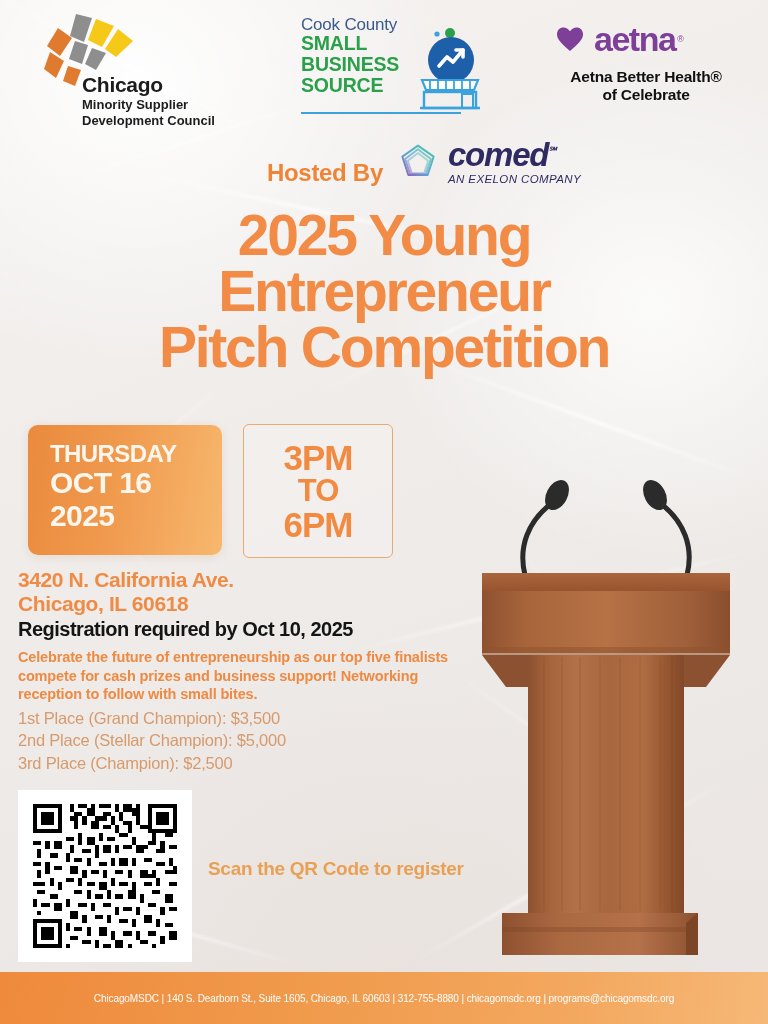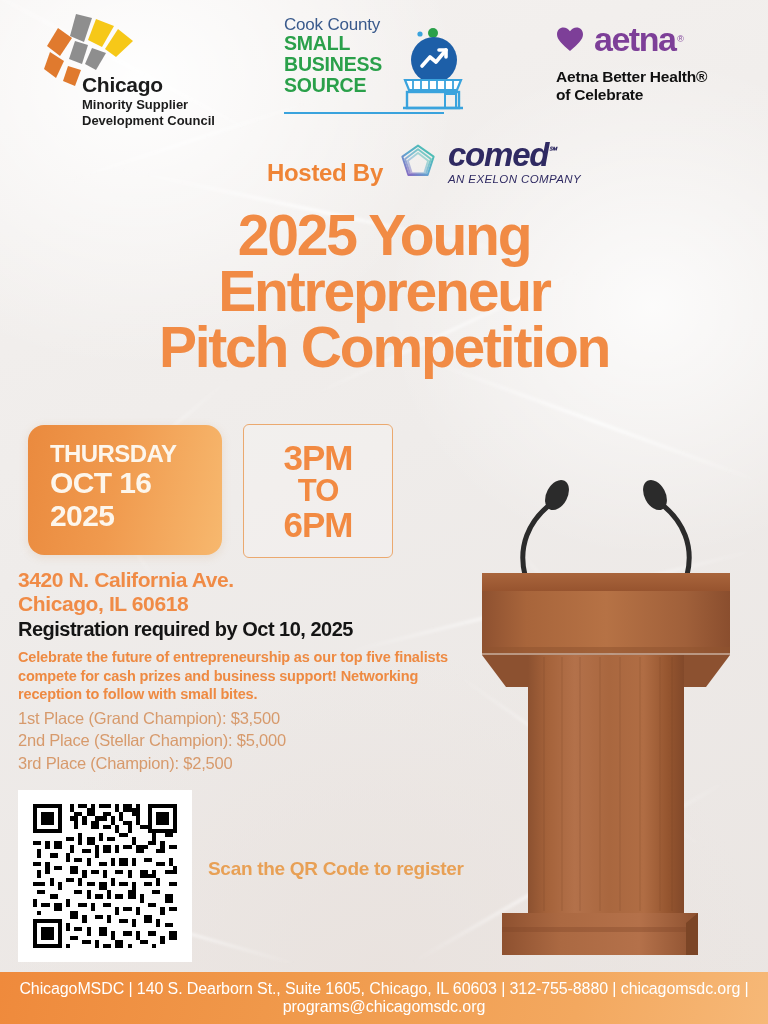--- a/index.html
+++ b/index.html
@@ -33,31 +33,31 @@
   .t12{width:260px;height:2px;top:640px;left:470px;transform:rotate(48deg);}
 
   
   .logos{position:absolute;top:0;left:0;width:768px;height:130px;}
   .logo-msdc{position:absolute;left:34px;top:12px;width:180px;height:112px;}
   .msdc-fan{position:absolute;left:0;top:0;width:112px;height:78px;}
   .msdc-text{position:absolute;left:48px;top:62px;width:140px;}
   .msdc-city{font-size:21px;font-weight:bold;color:#1c1c1c;line-height:1;letter-spacing:-.3px;}
   .msdc-sub{font-size:13px;font-weight:bold;color:#1c1c1c;line-height:1.25;margin-top:2px;}
 
-  .logo-ccsbs{position:absolute;left:284px;top:16px;width:175px;height:100px;}
+  .logo-ccsbs{position:absolute;left:301px;top:16px;width:175px;height:100px;}
   .cc-top{font-size:17px;color:#3a5a8c;font-weight:normal;letter-spacing:-.2px;line-height:1;}
   .cc-big{font-size:19.5px;font-weight:bold;color:#2aa04a;line-height:1.08;letter-spacing:-.2px;}
   .cc-rule{position:absolute;left:0;bottom:2px;width:160px;height:2.5px;background:#3aa3dd;}
   .cc-art{position:absolute;right:-6px;top:8px;width:78px;height:86px;}
 
   .logo-aetna{position:absolute;left:556px;top:22px;width:180px;height:100px;}
   .aetna-word{display:flex;align-items:center;gap:2px;}
   .aetna-name{font-size:34px;font-weight:bold;color:#7d3f98;letter-spacing:-1.5px;line-height:1;margin-left:8px;}
   .aetna-reg{font-size:9px;color:#7d3f98;vertical-align:super;}
-  .aetna-sub{margin-top:12px;font-size:15.5px;font-weight:bold;color:#101010;line-height:1.18;letter-spacing:-.2px;}
+  .aetna-sub{margin-top:12px;font-size:15.5px;font-weight:bold;color:#101010;line-height:1.18;letter-spacing:-.2px;text-align:center;}
 
   
   .hosted{position:absolute;top:140px;left:0;width:768px;display:flex;align-items:flex-end;justify-content:center;gap:12px;margin-left:40px;}
   .hosted-label{font-size:24px;font-weight:bold;color:#ef8436;letter-spacing:-.3px;}
   .comed-block{display:flex;align-items:flex-start;gap:7px;font-style:italic;}
   .comed-mark{width:46px;height:46px;margin-top:1px;}
   .comed-right{display:flex;flex-direction:column;}
   .comed-word{font-size:33px;font-weight:bold;color:#2f2a62;letter-spacing:-1.2px;line-height:.92;}
   .comed-word .sm{font-size:10px;vertical-align:super;letter-spacing:0;}
   .comed-tag{font-size:11.5px;color:#2f2a62;letter-spacing:.4px;margin-top:3px;}
@@ -65,21 +65,21 @@
   
   .title{position:absolute;top:208px;left:0;width:768px;text-align:center;}
   .title div{
     font-size:57px;font-weight:bold;color:#f18b45;line-height:.98;
     letter-spacing:-2.2px;
   }
 
   
   .date-badge{
     position:absolute;left:28px;top:425px;width:194px;height:130px;
-    border-radius:16px;
+    border-radius:10px;
     background:linear-gradient(100deg,#ea8a3e 0%,#f09a4e 45%,#f7b86e 100%);
     box-shadow:0 2px 10px rgba(200,140,80,.18);
     padding:16px 0 0 22px;box-sizing:border-box;
   }
   .date-badge div{color:#fdf6ec;font-weight:bold;line-height:1.06;letter-spacing:-.6px;}
   .d-day{font-size:24px;}
   .d-date{font-size:30px;margin-top:1px;}
   .d-year{font-size:30px;margin-top:1px;}
 
   .time-badge{
@@ -110,21 +110,21 @@
 
   
   .podium{position:absolute;left:440px;top:455px;width:330px;height:520px;}
 
   
   .footer{
     position:absolute;left:0;bottom:0;width:768px;height:52px;
     background:linear-gradient(100deg,#ef8a3c 0%,#f09a4c 40%,#f3a85f 75%,#f6b877 100%);
     display:flex;align-items:center;justify-content:center;
   }
-  .footer span{font-size:16px;color:#fff;letter-spacing:-.1px;text-align:center;}
+  .footer span{font-size:10px;color:#fff;letter-spacing:-.1px;text-align:center;}
 </style>
 </head>
 <body>
 
 <div class="flyer">
 
   <div class="tex">
     <i class="t1"></i>
       <i class="t2"></i>
       <i class="t3"></i>

